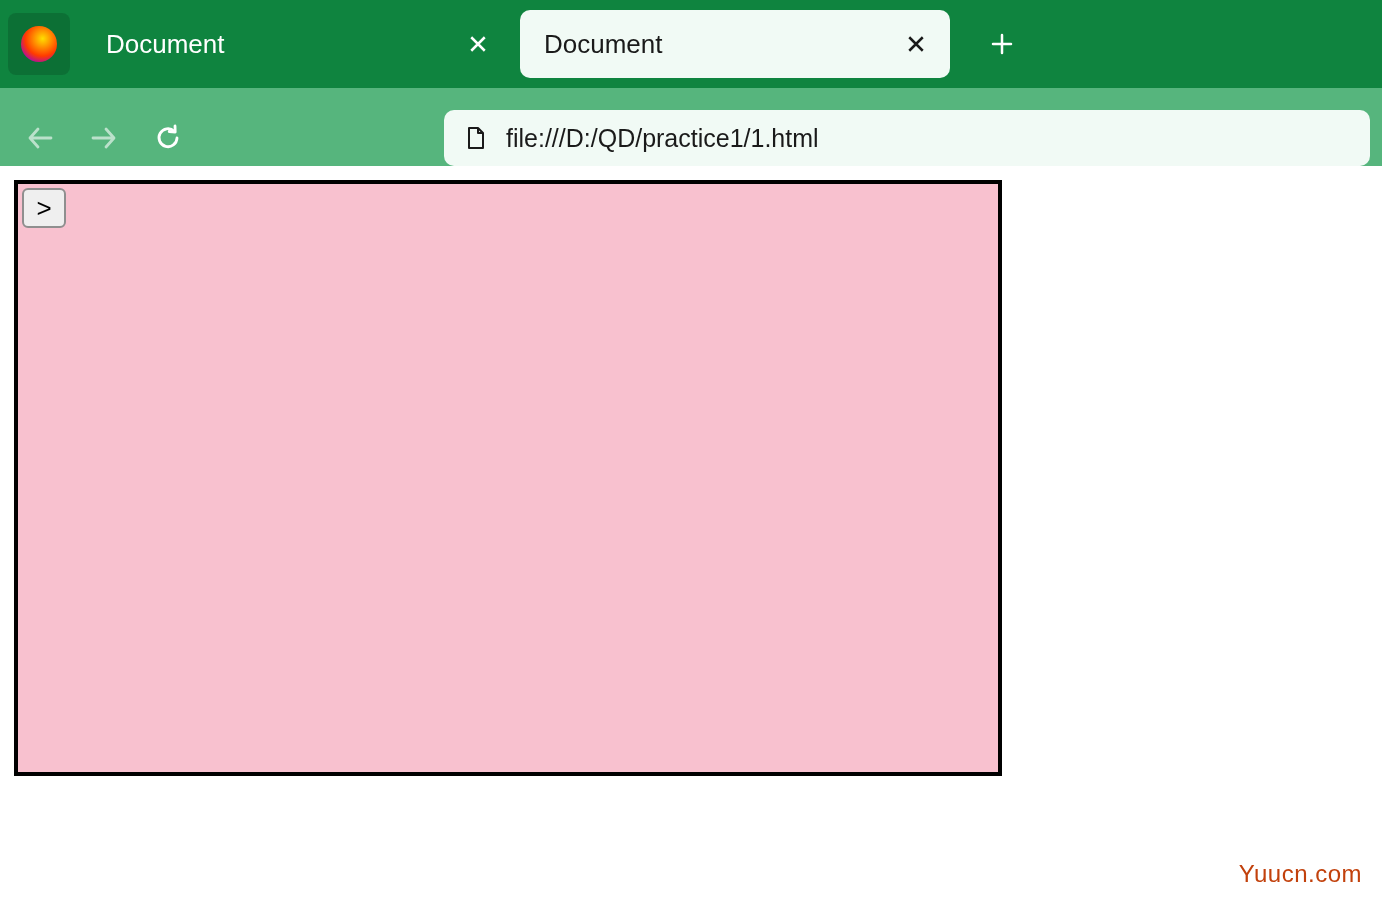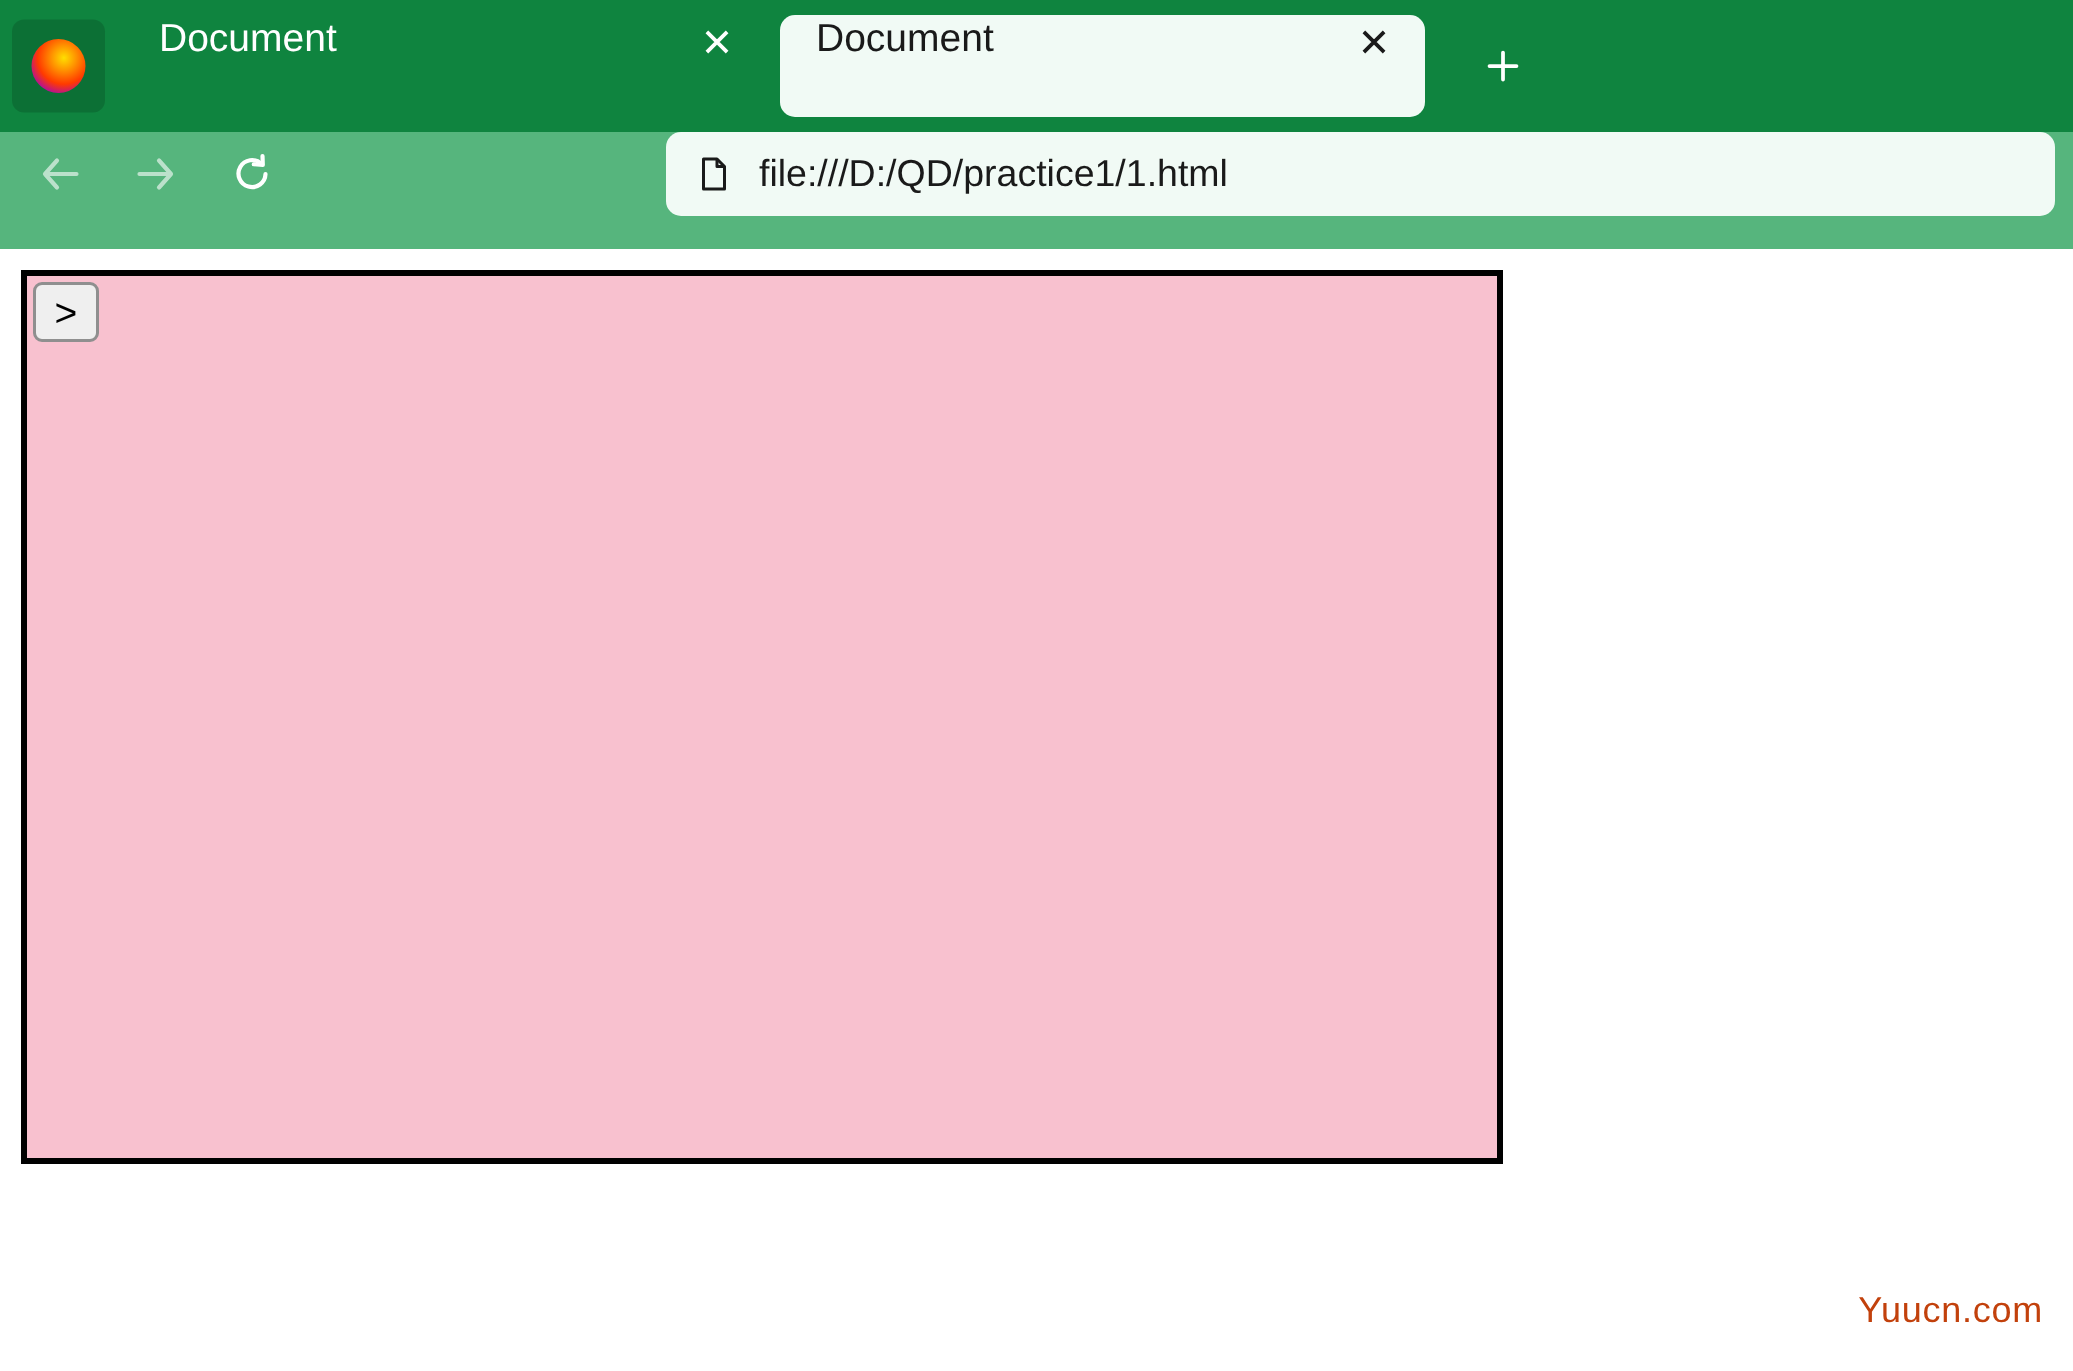--- a/index.html
+++ b/index.html
@@ -34,20 +34,21 @@
     }
     .firefox-icon {
       width: 36px;
       height: 36px;
       border-radius: 50%;
       background: radial-gradient(circle at 60% 35%, #ffde00 0%, #ff9500 25%, #ff3a00 55%, #9c00cc 85%, #4a00b0 100%);
       position: relative;
     }
     .tab {
       display: flex;
+      align-items: center;
       height: 68px;
       border-radius: 10px;
       padding: 0 16px 0 24px;
       margin: 0 4px;
       min-width: 430px;
       justify-content: space-between;
     }
     .tab.inactive {
       background: transparent;
       color: #ffffff;
@@ -78,21 +79,21 @@
       height: 56px;
       display: flex;
       align-items: center;
       justify-content: center;
       border-radius: 8px;
       margin-left: 20px;
       cursor: pointer;
     }
     .toolbar {
       display: flex;
-      align-items: flex-start;
+      align-items: flex-end;
       background: #56b57d;
       height: 78px;
       padding: 0 12px;
       gap: 8px;
     }
     .nav-btn {
       width: 56px;
       height: 56px;
       display: flex;
       align-items: center;

